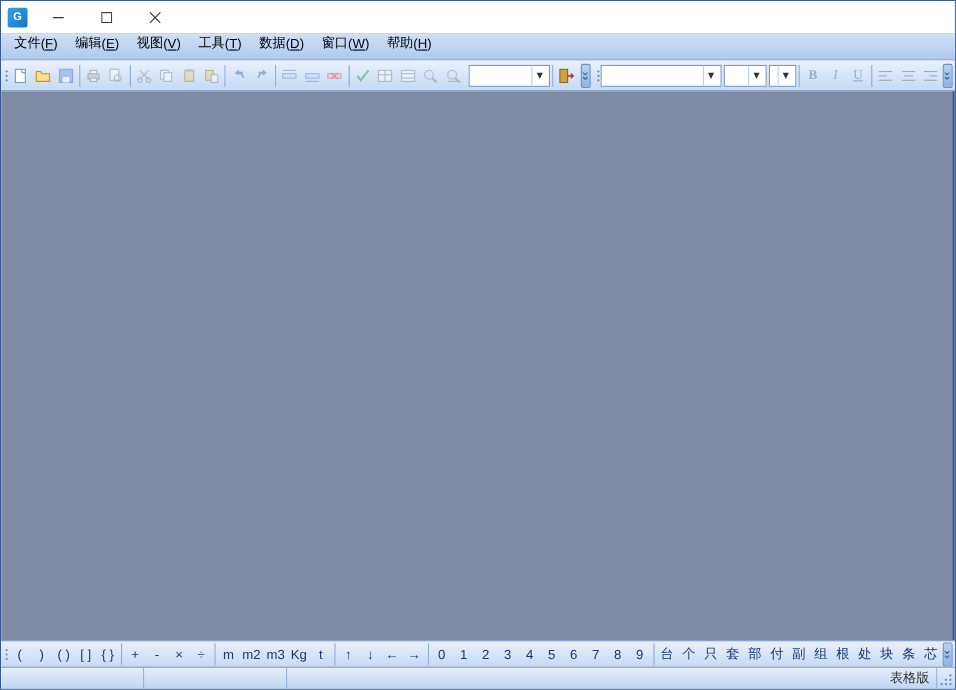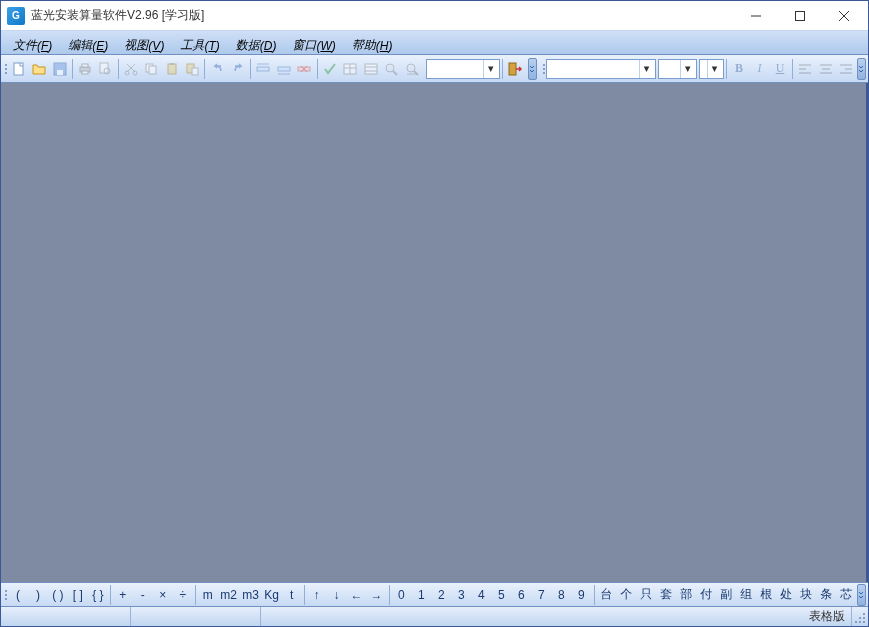--- a/index.html
+++ b/index.html
@@ -40,23 +40,22 @@
   font-size: 12px; color: #333;
 }
 .ctl svg { stroke: #333; stroke-width: 1; fill: none; }
 
 
 .menubar {
   height: 24px;
   background: linear-gradient(#cfe0f7, #aec9ec);
   border-bottom: 1px solid #7290bf;
   display: flex;
-  align-items: flex-end;
+  align-items: flex-start;
   padding-left: 4px;
-  font-style: italic;
 }
 .menubar .menu-item {
   padding: 0 8px;
   display: flex; align-items: center;
   color: #000;
   font-size: 12px;
 }
 .menu-under { text-decoration: underline; }
 
 
@@ -161,21 +160,20 @@
   width:22px;height:20px;display:flex;align-items:center;justify-content:center;
   border:1px solid transparent;color:#4a6aa0;font-size:12px;font-family:"Times New Roman",serif;
 }
 .fmt-btn.disabled{opacity:.45;}
 </style>
 </head>
 <body>
 
 <div class="titlebar">
   <div class="app-icon">G</div>
-  <div class="title-text">蓝光安装算量软件V2.96 [学习版]</div>
   <div class="window-controls">
     <div class="ctl">
       <svg width="10" height="10">
           <line x1="0" y1="5" x2="10" y2="5"></line>
         </svg>
     </div>
     <div class="ctl">
       <svg width="10" height="10">
           <rect x="0.5" y="0.5" width="9" height="9"></rect>
         </svg>

